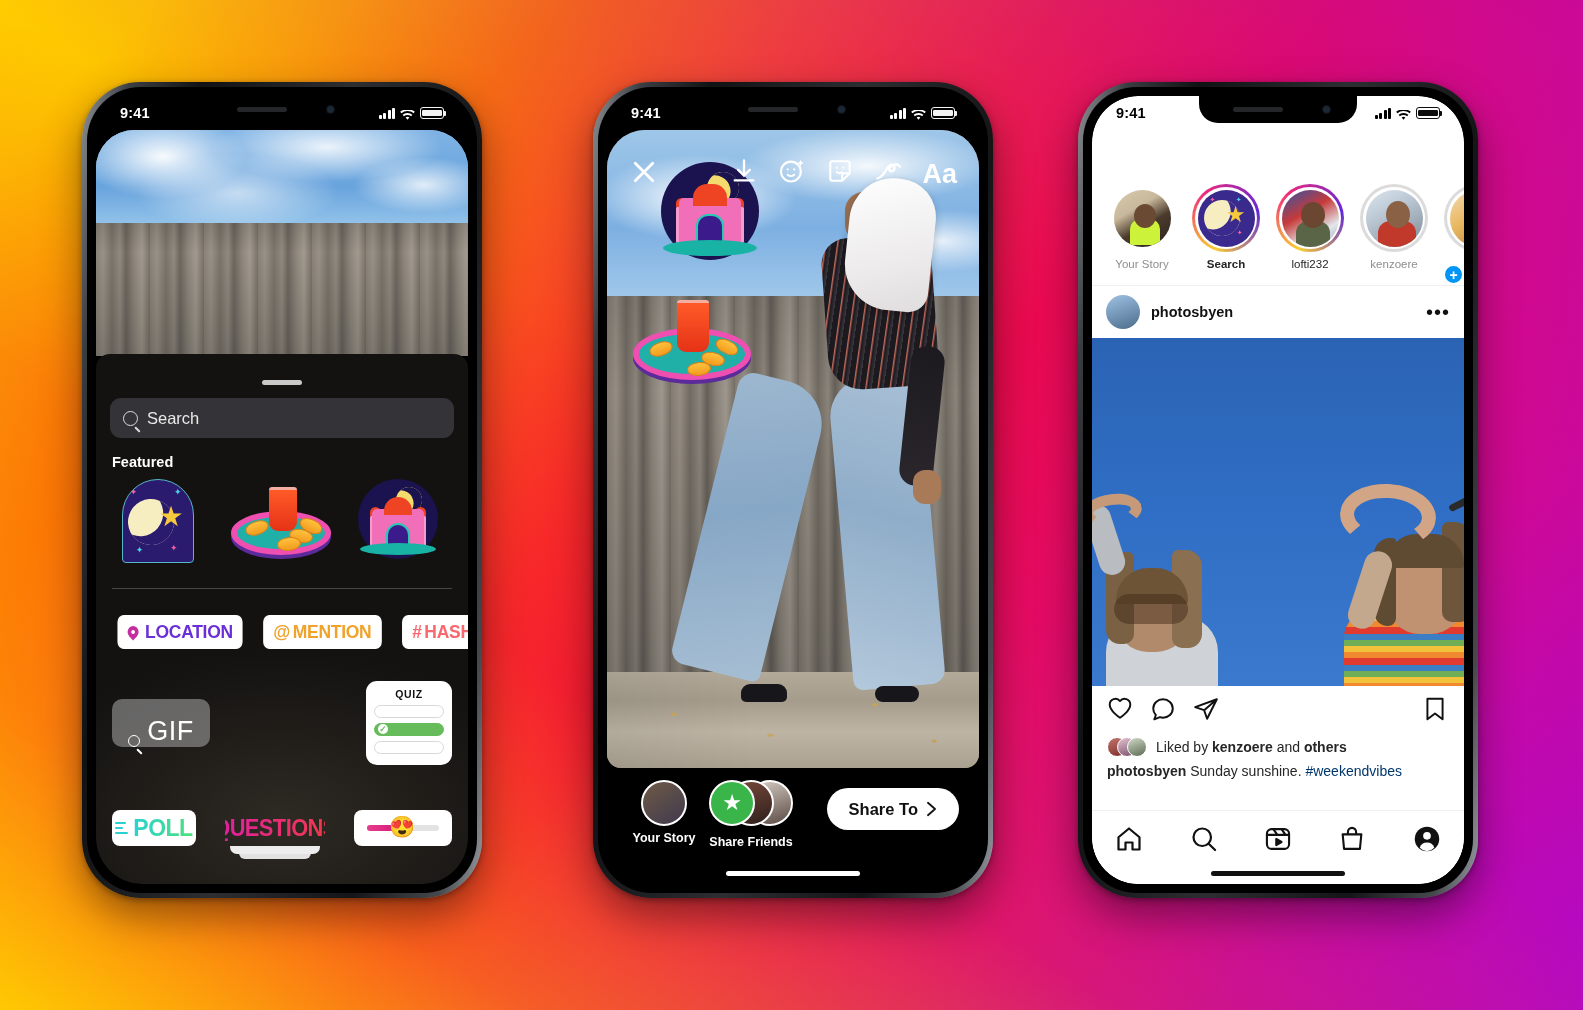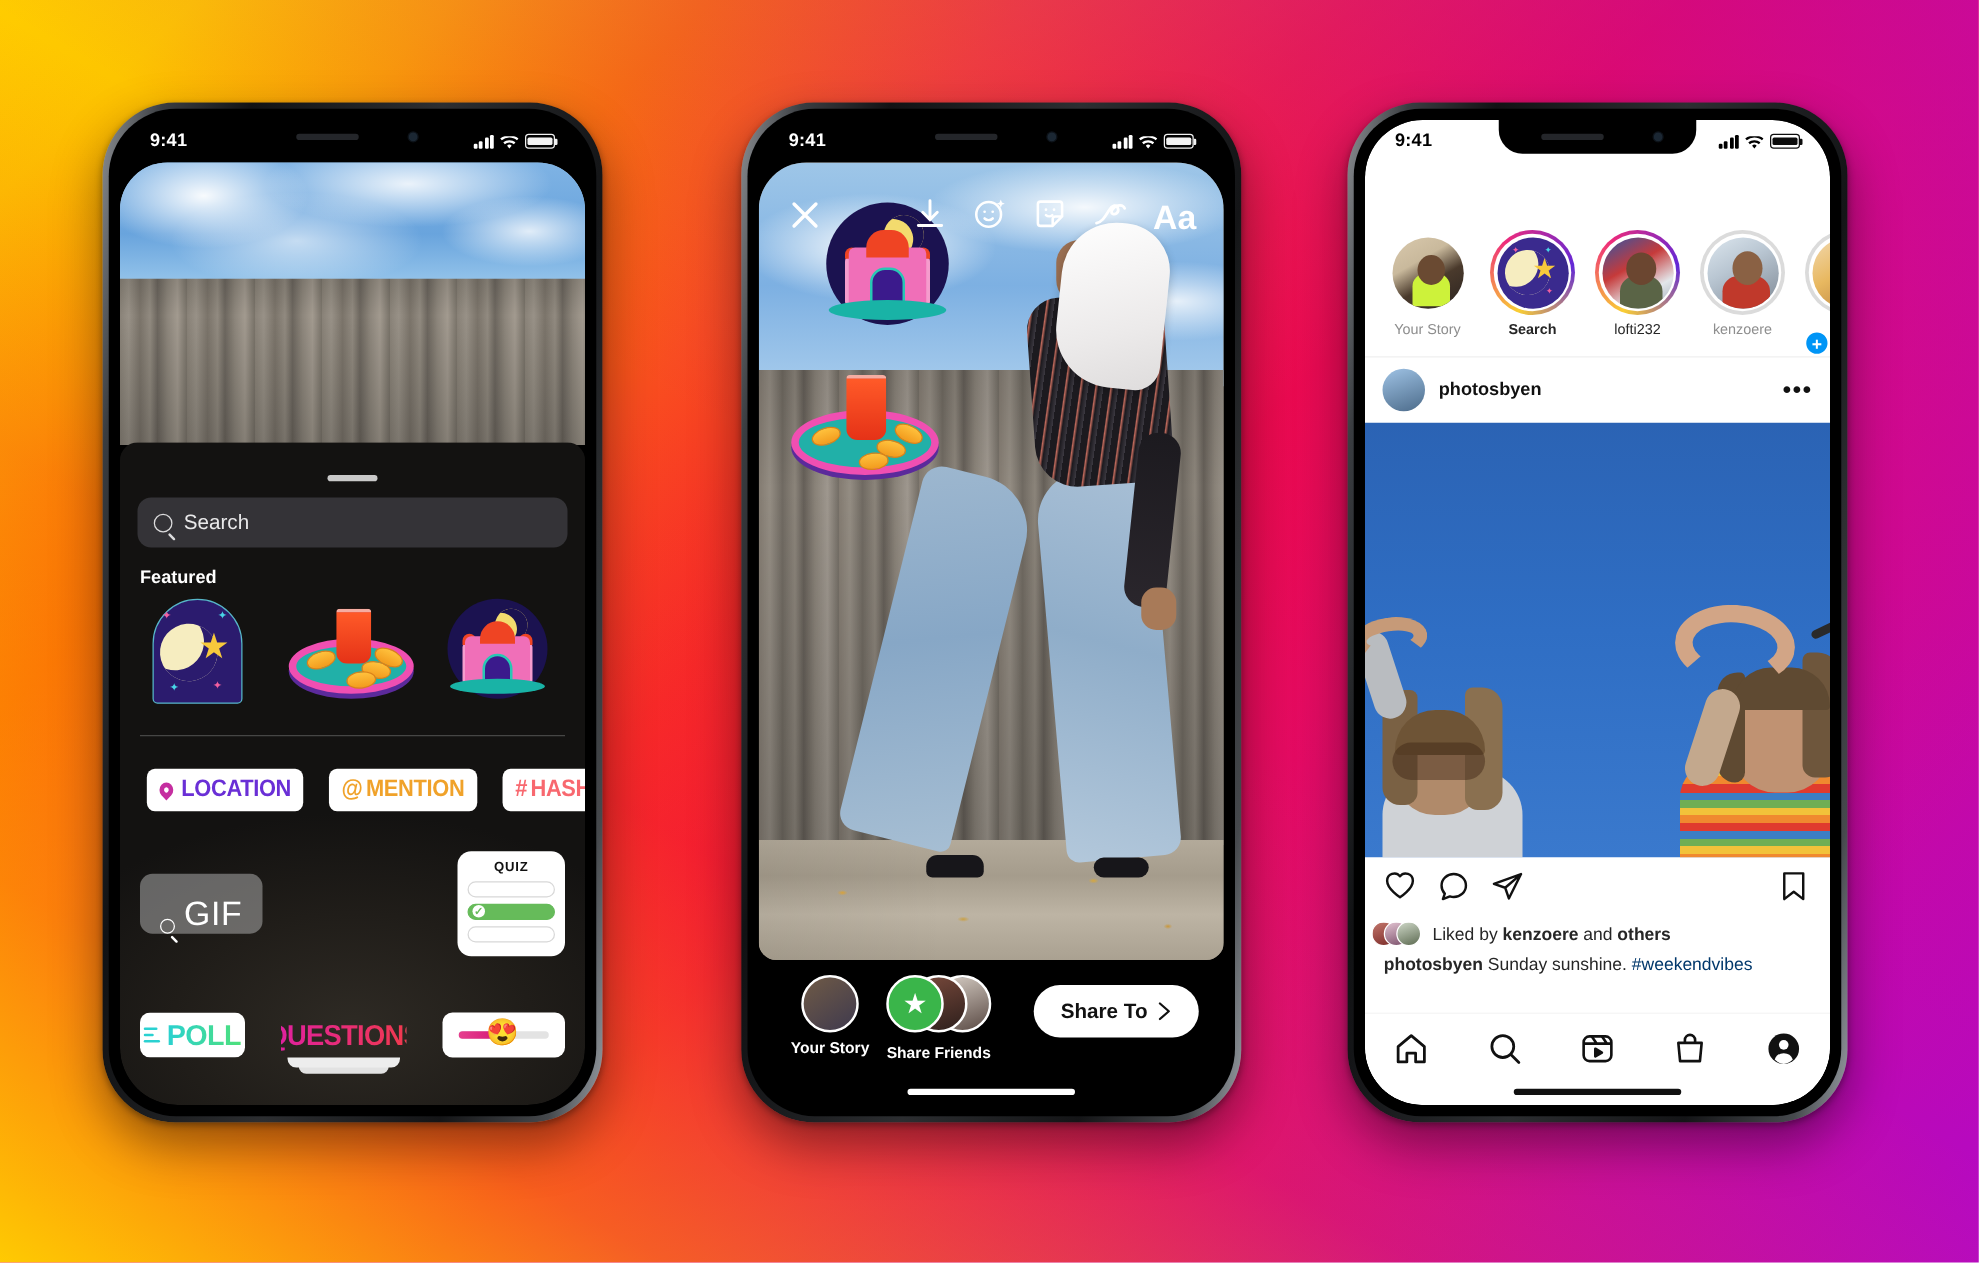--- a/index.html
+++ b/index.html
@@ -543,21 +543,21 @@
 
   .actions {
     position:absolute; top: 590px; left:0; right:0; height: 46px;
     display:flex; align-items:center; gap: 17px; padding: 0 15px; background:#fff;
   }
   .act { width:26px;height:26px; color:#111; }
   .act.save { margin-left:auto; }
 
   .likes {
     position:absolute; top: 636px; left:0; right:0; height: 30px;
-    display:flex; align-items:center; gap: 9px; padding: 0 5px; background:#fff;
+    display:flex; align-items:center; gap: 9px; padding: 0 15px; background:#fff;
     font-size:14px; color:#262626;
   }
   .likes .faces { position:relative; width: 40px; height: 20px; }
   .likes .faces span {
     position:absolute; top:0; width:20px;height:20px;border-radius:50%; border:1.6px solid #fff;
   }
   .likes .faces span:nth-child(1){ left:0; background:linear-gradient(160deg,#c2756b,#7c2d2a); }
   .likes .faces span:nth-child(2){ left:10px; background:linear-gradient(160deg,#e3c4d2,#7a4f6a); }
   .likes .faces span:nth-child(3){ left:20px; background:linear-gradient(160deg,#cfd8c8,#5d6b52); }
 

